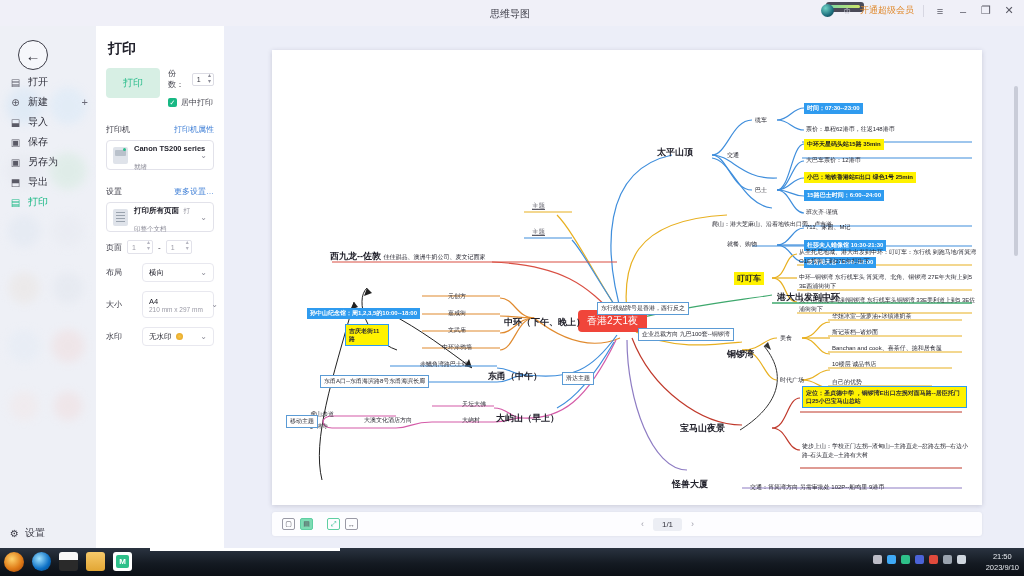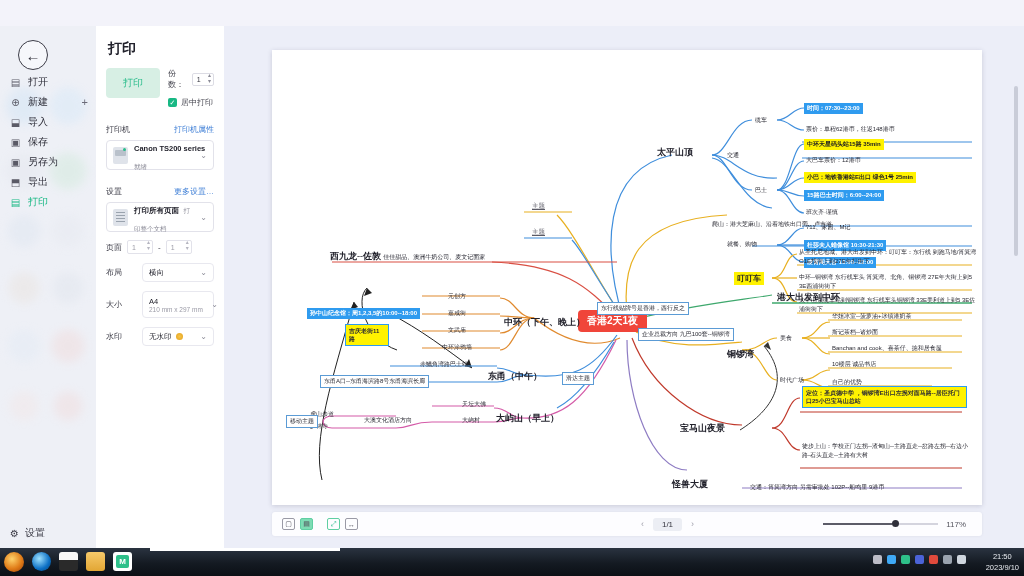--- a/index.html
+++ b/index.html
@@ -153,23 +153,23 @@
   .slider .fill { position:absolute; left:0; top:0; height:2px; width:60%; background:#5c5c68; }
   .slider .knob { position:absolute; left:60%; top:-3px; width:7px; height:7px;
      border-radius:50%; background:#2f2f3a; }
   .zoom-val { font-size:8px; color:#55555f; }
 
   
   .mm { position:absolute; inset:0; }
   .mm svg { position:absolute; left:0; top:0; }
   .node { position:absolute; white-space:nowrap; font-size:6px; color:#2a2a33;
      font-family:"Liberation Sans","DejaVu Sans",sans-serif; }
-  .root { background:#f0453a; color:#fff; font-size:10px; font-weight:bold;
+  .root { background:#f0453a; color:#fff; font-size:10px; font-weight:normal;
      border-radius:4px; padding:4px 9px; }
-  .topic-l1 { font-size:9px; font-weight:bold; color:#22222c;font-family:Liberation Serif, serif; }
+  .topic-l1 { font-size:9px; font-weight:bold; color:#22222c; }
   .topic-l1 .sm { font-size:6px; font-weight:normal; }
   .hl-blue { background:#2f9bef; color:#fff; font-weight:bold; padding:1px 3px; }
   .hl-yellow { background:#fff200; color:#1b1b22; font-weight:bold; padding:1px 3px; }
   .boxed { border:1px solid #5b9bd5; background:#fff; padding:1px 3px; }
   .boxed-y { border:1px solid #2f9bef; background:#fff200; padding:2px 3px;
      font-weight:bold; line-height:1.35; }
   .ph { font-size:6.5px; color:#5b5b66; text-decoration:underline; }
 
   
   .taskbar { position:absolute; left:0; bottom:0; width:1024px; height:28px;
@@ -190,20 +190,36 @@
      color:#e8ebf0; font-size:7.5px; line-height:11px; }
   .open-win { position:absolute; left:150px; top:0; width:190px; height:3px; background:#fff; }
 </style>
 </head>
 <body>
 
 <div class="desktop"></div>
 
 <div class="app">
 
+  <div class="titlebar">
+    <div class="float-pill">
+        <i></i>
+      </div>
+    <div class="tb-title">思维导图</div>
+    <div class="tb-right">
+      <div class="tb-avatar"></div>
+      <div class="tb-crown">♔</div>
+      <div class="tb-vip">开通超级会员</div>
+      <div class="tb-sep"></div>
+      <div class="tb-btn">≡</div>
+      <div class="tb-btn">–</div>
+      <div class="tb-btn">❐</div>
+      <div class="tb-btn">✕</div>
+    </div>
+  </div>
 
   <div class="rail">
     <div class="rail-blur"></div>
     <div class="backbtn">←</div>
     <div class="menu">
       <div class="menu-item">
         <span class="mi-ico">▤</span>
         <span>打开</span>
       </div>
       <div class="menu-item">
@@ -519,27 +535,20 @@
           <span>⤢</span>
         </span>
       <span class="tb-icon">
           <span>↔</span>
         </span>
       <span class="pager">
         <span class="pg-arrow">‹</span>
         <span class="pg-cur">1/1</span>
         <span class="pg-arrow">›</span>
       </span>
-      <span class="zoom-area">
-        <span class="slider">
-          <span class="fill"></span>
-          <span class="knob"></span>
-        </span>
-        <span class="zoom-val">117%</span>
-      </span>
     </div>
   </div>
 </div>
 
 <div class="taskbar">
   <div class="open-win"></div>
   <div class="tb-start"></div>
   <div class="tb-apps">
     <div class="tb-app a-edge"></div>
     <div class="tb-app a-peng"></div>

